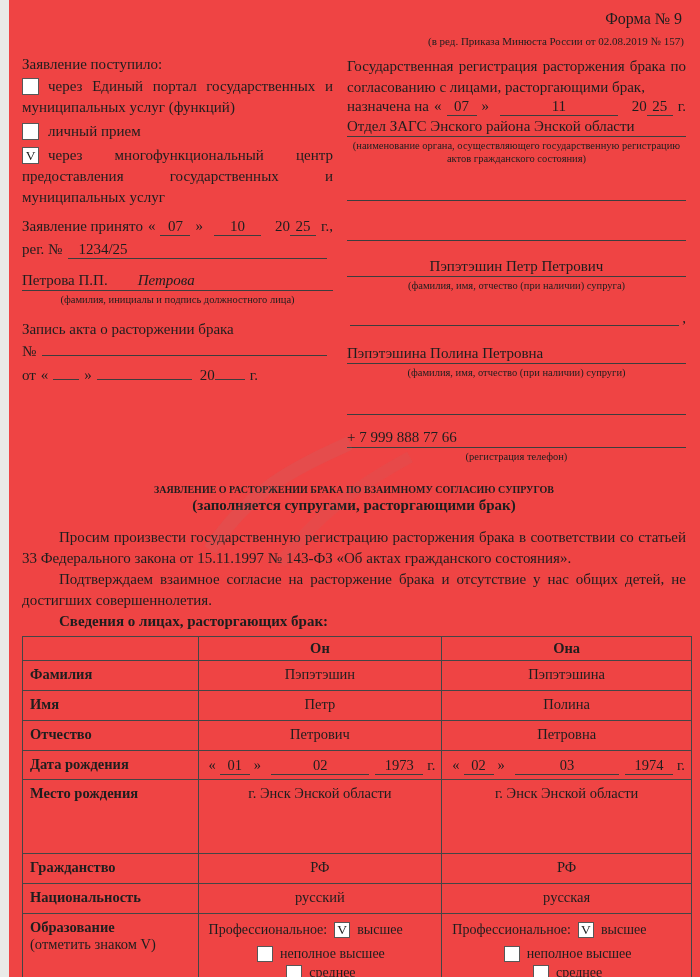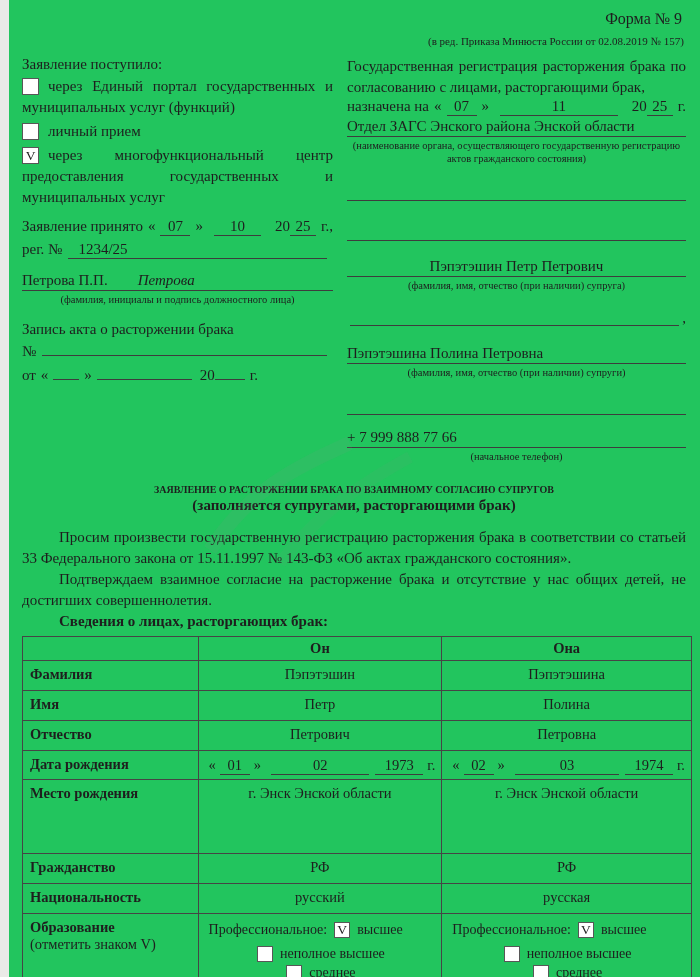--- a/index.html
+++ b/index.html
@@ -1,18 +1,18 @@
 <!DOCTYPE html>
 <html><head>
 <meta charset="utf-8">
 <style>
   * { margin:0; padding:0; box-sizing:border-box; }
   html,body { width:700px; height:977px; }
   body { background:#fff; font-family:"Liberation Serif", serif; color:#1e1e1e; position:relative; overflow:hidden; }
-  .page { position:absolute; inset:0; background:#22c55e; padding:6px 14px 0 22px; }
+  .page { position:absolute; inset:0; background:#ef4444; padding:6px 14px 0 22px; }
   .edge { position:absolute; left:0; top:0; width:9px; height:977px; background:#eaeae7; }
   .wm { position:absolute; left:195px; top:425px; pointer-events:none; }
 
   .form-no { text-align:right; font-size:16px; margin:4px 4px 0 0; }
   .edition { text-align:right; font-size:11px; margin:7px 2px 0 0; }
 
   .cols { display:flex; margin-top:9px; }
   .col-l { width:311px; font-size:15px; }
   .col-r { width:339px; margin-left:14px; font-size:15px; }
 
@@ -173,21 +173,21 @@
         <span class="blank"></span>
         <span>,</span>
       </div>
 
       <div class="uline" style="margin-top:17px;">Пэпэтэшина Полина Петровна</div>
       <div class="cap">(фамилия, имя, отчество (при наличии) супруги)</div>
 
       <div class="blank" style="margin-top:16px;"></div>
 
       <div class="uline" style="margin-top:12px;">+ 7 999 888 77 66</div>
-      <div class="cap">(начальное телефон)</div>
+      <div class="cap">(регистрация телефон)</div>
     </div>
   </div>
 
   <div class="title">ЗАЯВЛЕНИЕ О РАСТОРЖЕНИИ БРАКА ПО ВЗАИМНОМУ СОГЛАСИЮ СУПРУГОВ</div>
   <div class="subtitle">(заполняется супругами, расторгающими брак)</div>
   <div class="par p1">Просим произвести государственную регистрацию расторжения брака в соответствии со статьей 33 Федерального закона от 15.11.1997 № 143-ФЗ «Об актах гражданского состояния».</div>
   <div class="par">Подтверждаем взаимное согласие на расторжение брака и отсутствие у нас общих детей, не достигших совершеннолетия.</div>
   <div class="tbl-cap">Сведения о лицах, расторгающих брак:</div>
 
   <table>

